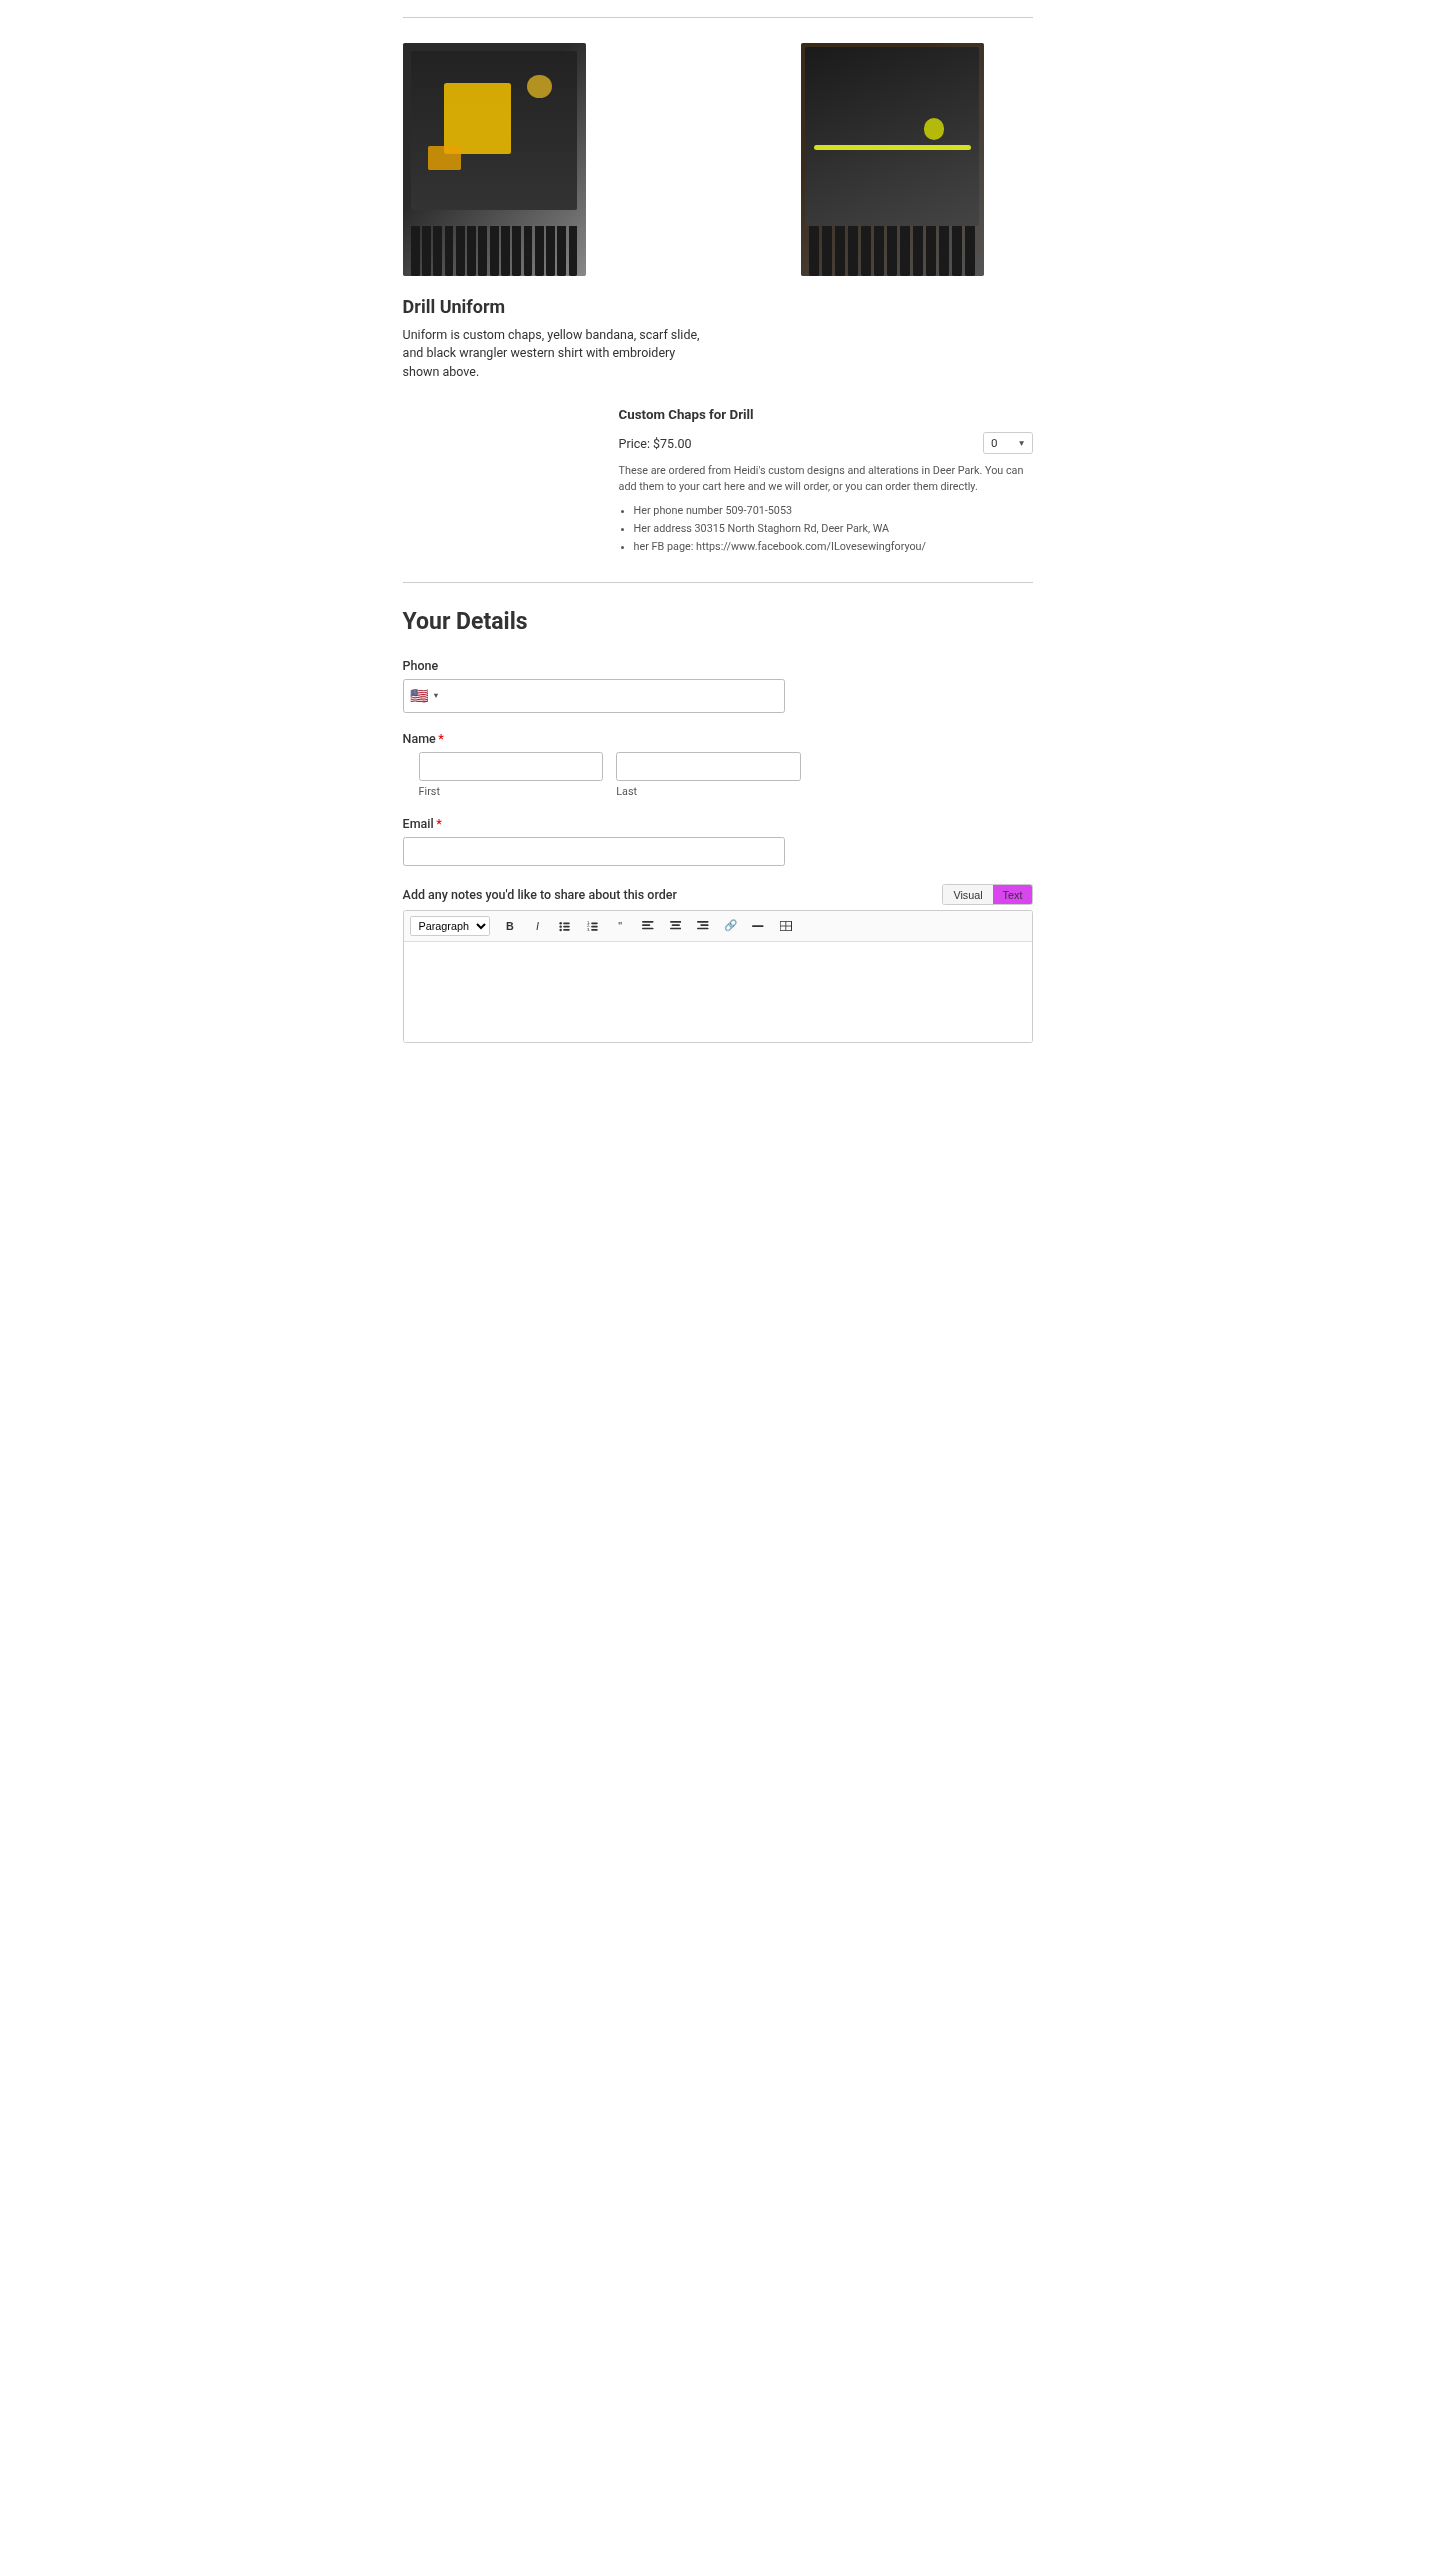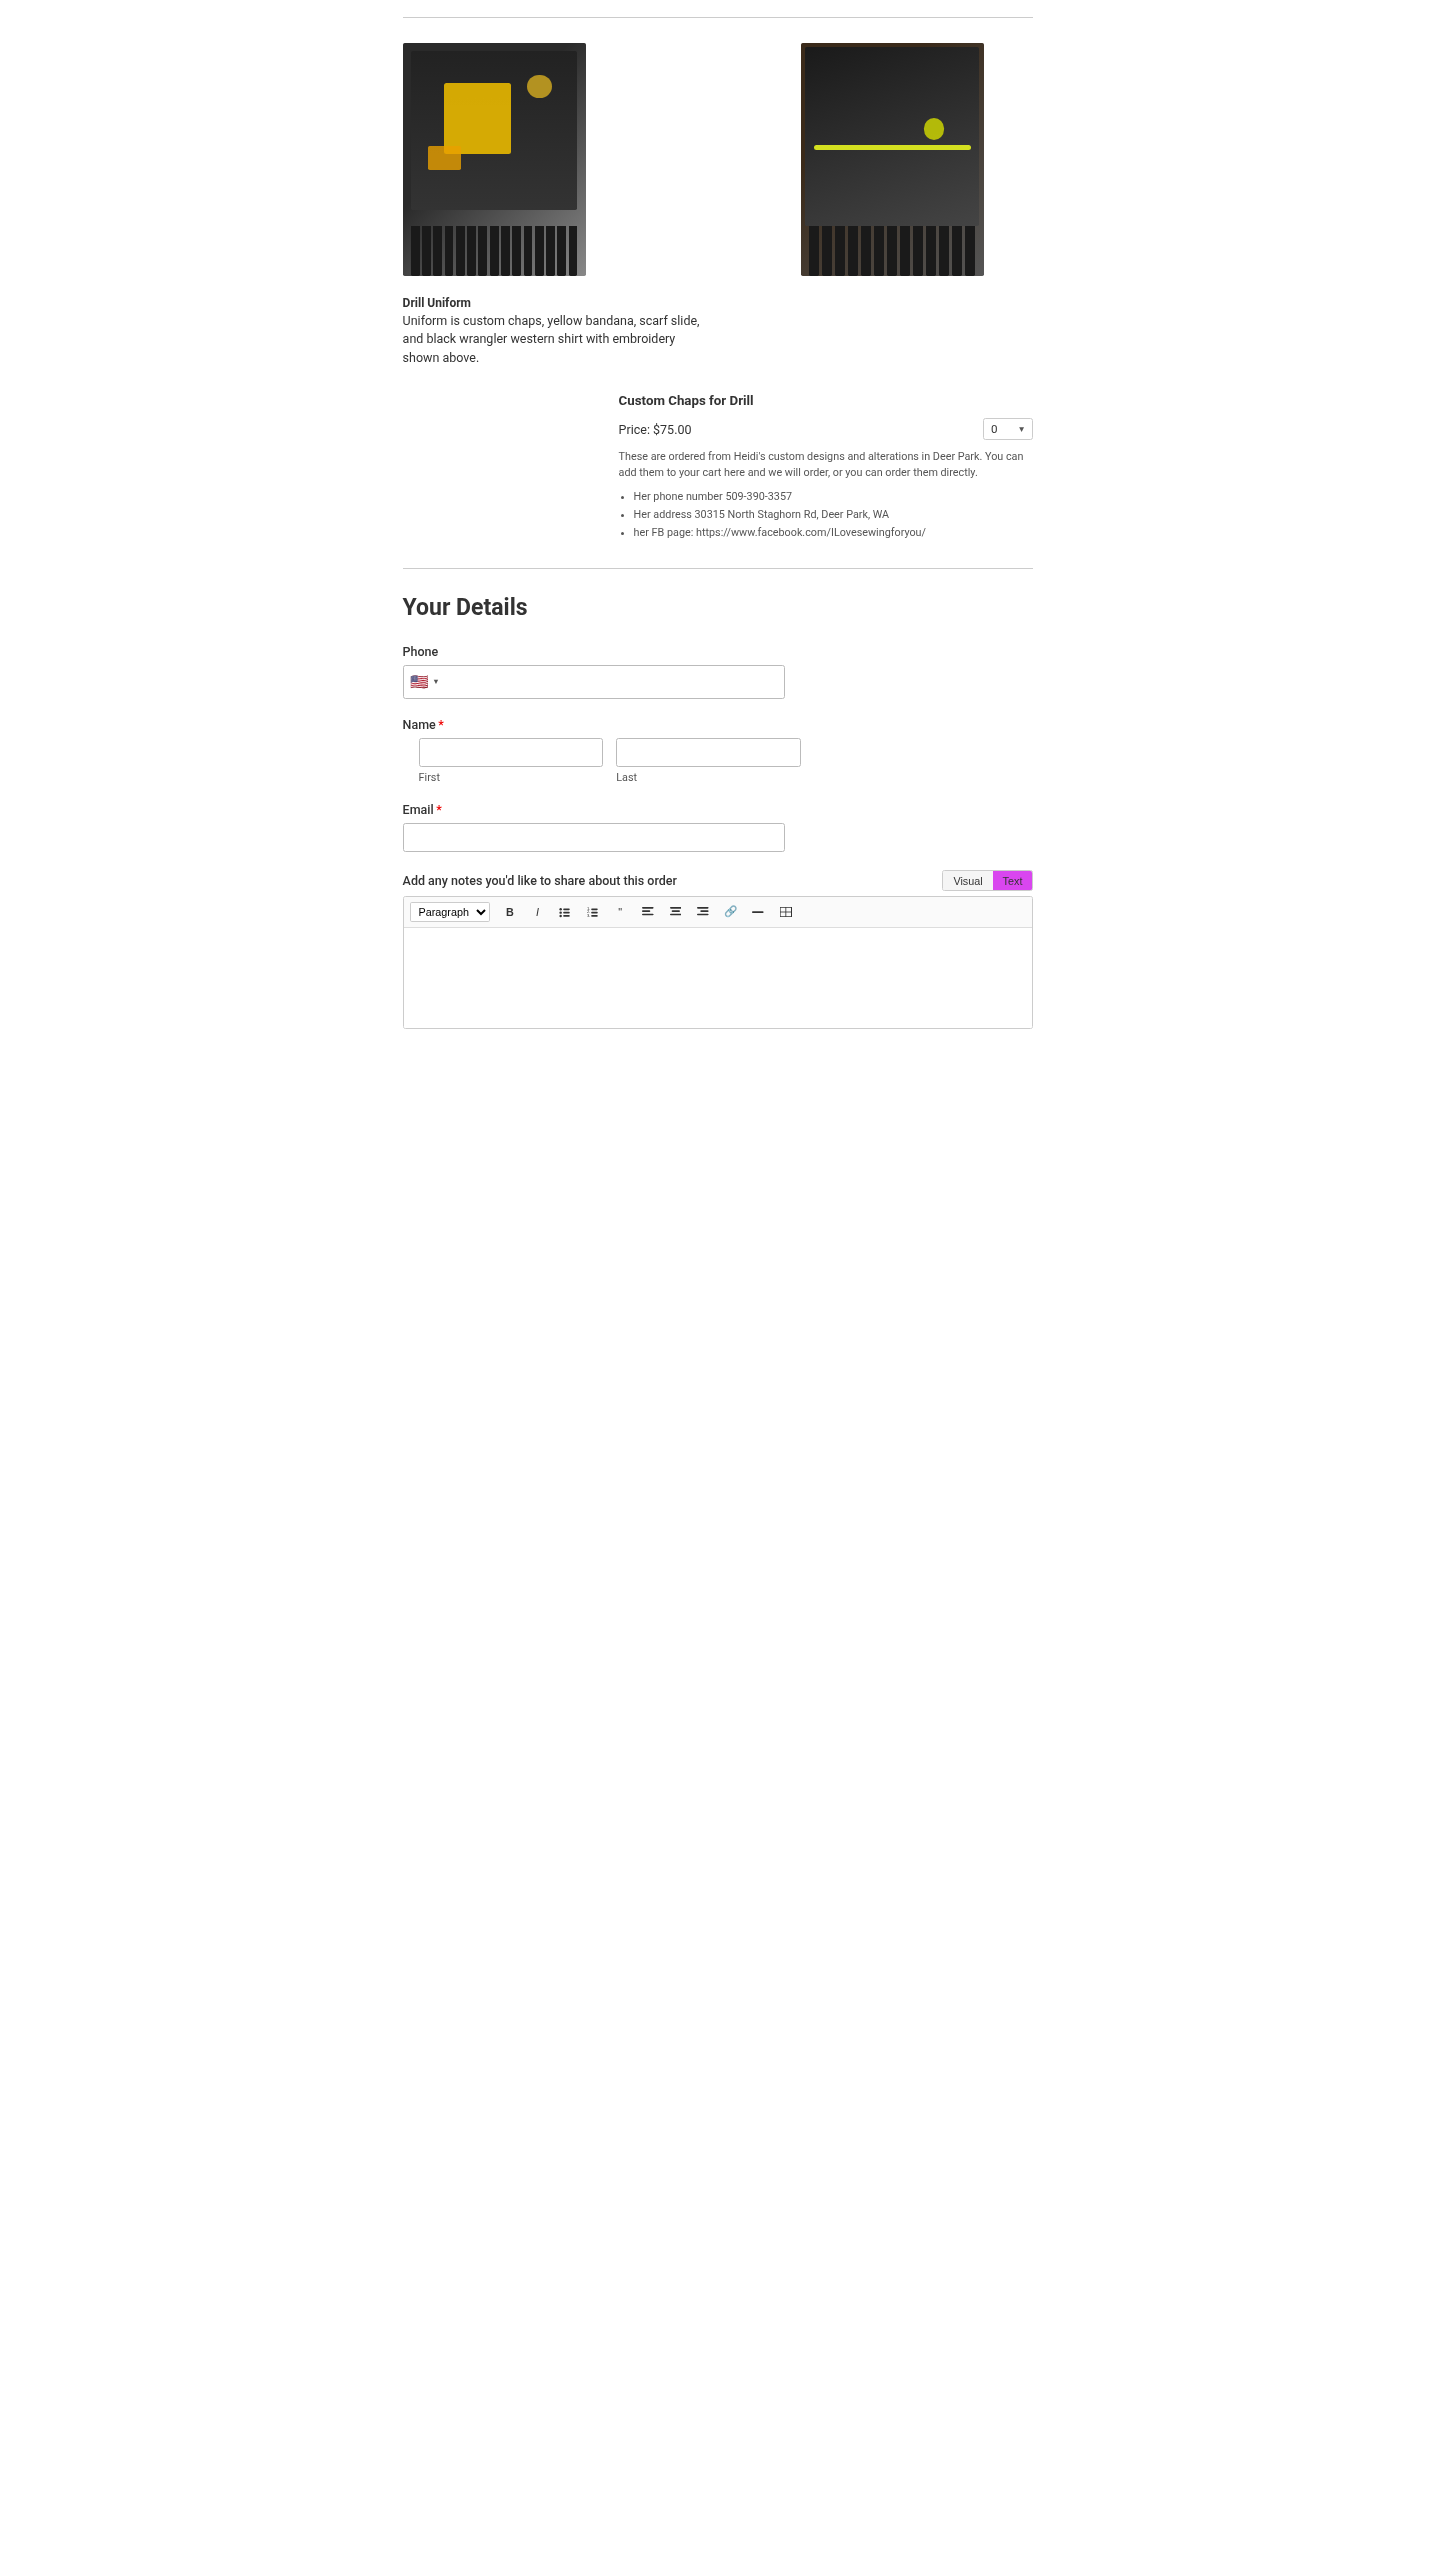--- a/index.html
+++ b/index.html
@@ -62,22 +62,22 @@
       position: absolute;
       top: 55%;
       left: 5%;
       right: 5%;
       height: 5px;
       background: #d4e020;
       border-radius: 2.5px;
     }
     .drill-uniform-title {
       font-weight: bold;
-      font-size: 12px;
-      margin-bottom: 2px;
+      font-size: 18px;
+      margin-bottom: 9px;
     }
     .drill-uniform-desc {
       font-size: 12.5px;
       line-height: 1.5;
       max-width: 299px;
       margin-bottom: 25px;
     }
     .bottom-divider {
       border: none;
       border-top: 0.8px solid #ccc;
@@ -381,21 +381,21 @@
       <div class="chaps-title">Custom Chaps for Drill</div>
       <div class="price-row">
         <span class="price-text">Price: $75.00</span>
         <div class="qty-select">
           <span>0</span>
           <span class="qty-arrow">▼</span>
         </div>
       </div>
       <div class="product-description">These are ordered from Heidi's custom designs and alterations in Deer Park. You can add them to your cart here and we will order, or you can order them directly.</div>
       <ul class="product-details-list">
-        <li>Her phone number 509-390-3357</li>
+        <li>Her phone number 509-701-5053</li>
         <li>Her address 30315 North Staghorn Rd, Deer Park, WA</li>
         <li>her FB page: https://www.facebook.com/ILovesewingforyou/</li>
       </ul>
     </div>
   </div>
 
 
   <hr class="bottom-divider">
 
   <div class="your-details-section">

